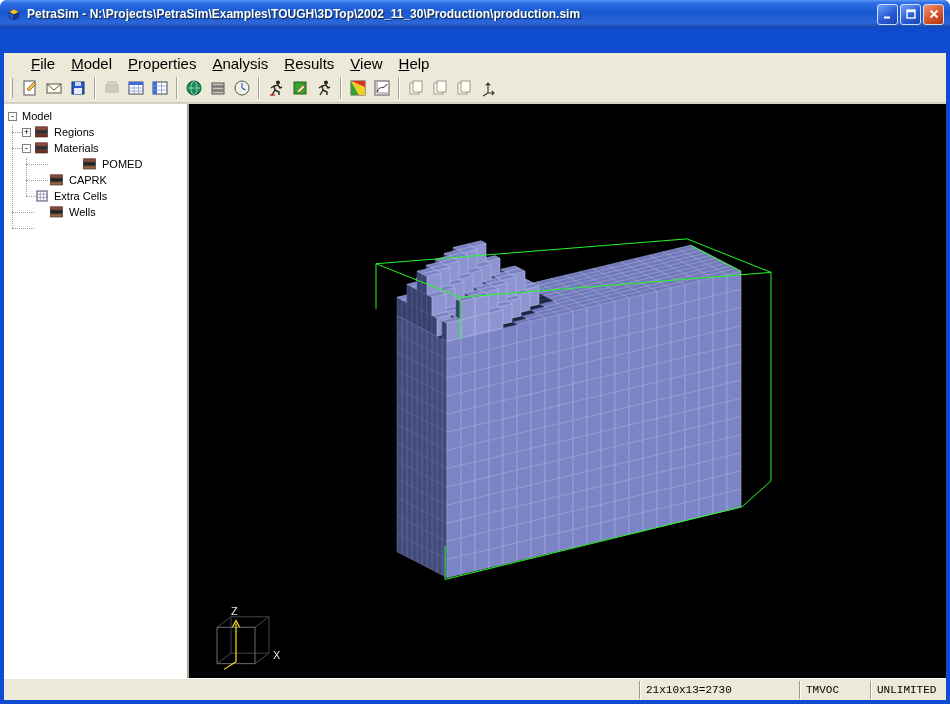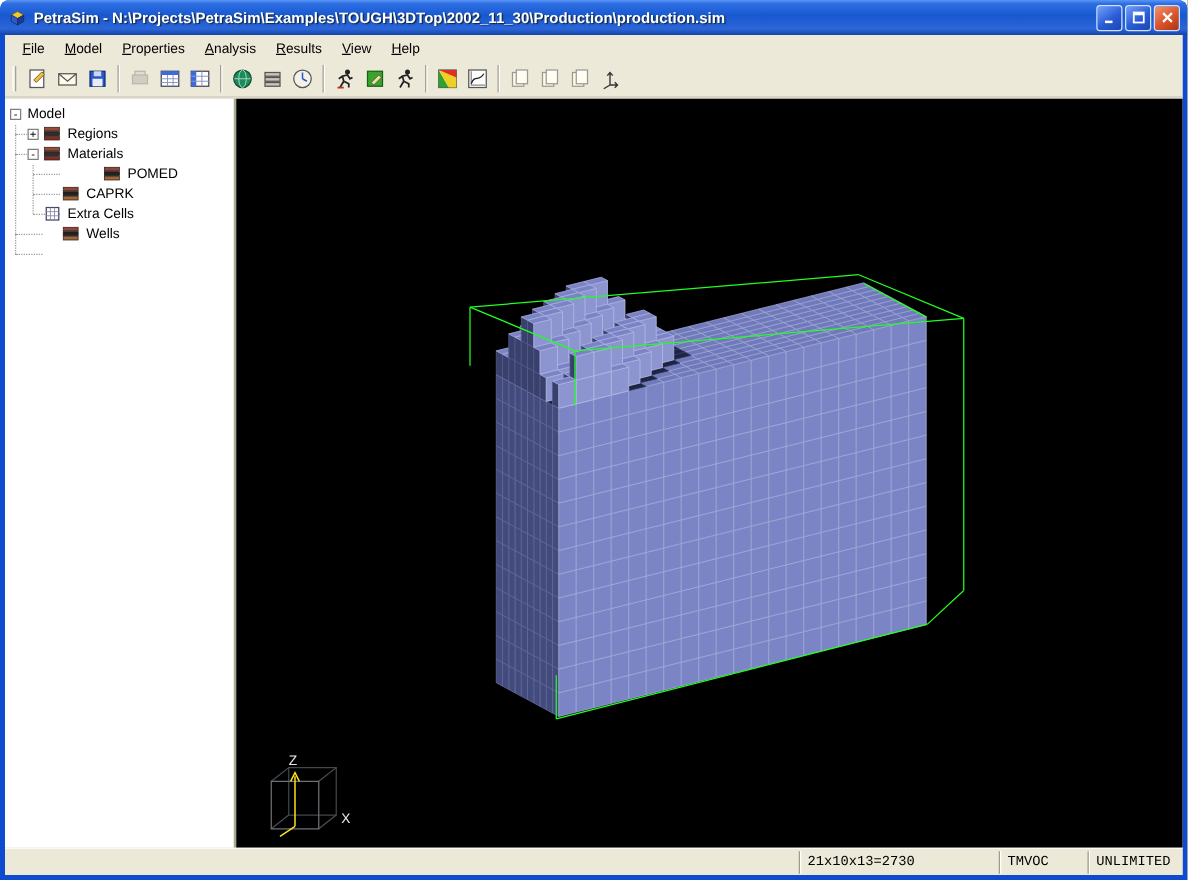--- a/index.html
+++ b/index.html
@@ -1,34 +1,34 @@
 <!DOCTYPE html>
 <html><head>
 <meta charset="utf-8">
 <style>
   html,body{margin:0;padding:0;background:#ffffff;}
   *{box-sizing:border-box;}
   body{font-family:"Liberation Sans","DejaVu Sans",sans-serif;}
   .window{width:950px;height:704px;background:#0f4bd0;padding:0 4px 4px;border-radius:7px 7px 0 0;
-          overflow:hidden;display:flex;flex-direction:column;}
+          overflow:hidden;display:flex;flex-direction:column;gap:25px;}
   
   .titlebar{height:28px;margin:0 -4px;flex:0 0 28px;display:flex;align-items:center;padding:0 6px;
     background:linear-gradient(180deg,#5a96f5 0%,#2f6fe4 10%,#1858cf 45%,#2c66d9 82%,#1445a7 100%);
     border-radius:7px 7px 0 0;}
   .title-icon{width:16px;height:16px;margin-right:5px;flex:0 0 16px;}
   .title-text{color:#fff;font-weight:bold;font-size:12px;text-shadow:1px 1px 1px #123;white-space:nowrap;
     overflow:hidden;flex:1;}
   .winbtn{width:21px;height:21px;margin-left:2px;border:1px solid #cfe0ff;border-radius:3px;
     display:flex;align-items:center;justify-content:center;
     background:linear-gradient(145deg,#74a2f8,#2a5cd7 55%,#1c46b0);}
   .winbtn.close{background:linear-gradient(145deg,#f0926f,#d9542a 55%,#aa3413);}
   
   .inner{flex:1;display:flex;flex-direction:column;background:#ece9d8;min-height:0;}
   
-  .menubar{height:21px;flex:0 0 21px;display:flex;align-items:center;padding-left:6px;background:#ece9d8;font-size:11px;text-align:center;}
+  .menubar{height:21px;flex:0 0 21px;display:flex;align-items:center;padding-left:19px;background:#ece9d8;font-size:15px;text-align:center;}
   .menu-item{padding:3px 8px;color:#000;cursor:default;}
   
   .toolbar{height:29px;flex:0 0 29px;display:flex;align-items:center;padding-left:4px;background:#ece9d8;
     border-bottom:1px solid #cfccbe;}
   .grip{width:3px;height:20px;border-left:1px solid #fff;border-right:1px solid #a5a395;margin:0 5px 0 2px;}
   .tbtn{width:24px;height:24px;display:flex;align-items:center;justify-content:center;border:1px solid transparent;}
   .tbtn svg{width:18px;height:18px;}
   .tbtn.disabled{opacity:.5;filter:grayscale(60%);}
   .tsep{width:2px;height:22px;border-left:1px solid #a5a395;border-right:1px solid #fff;margin:0 4px;}
   

